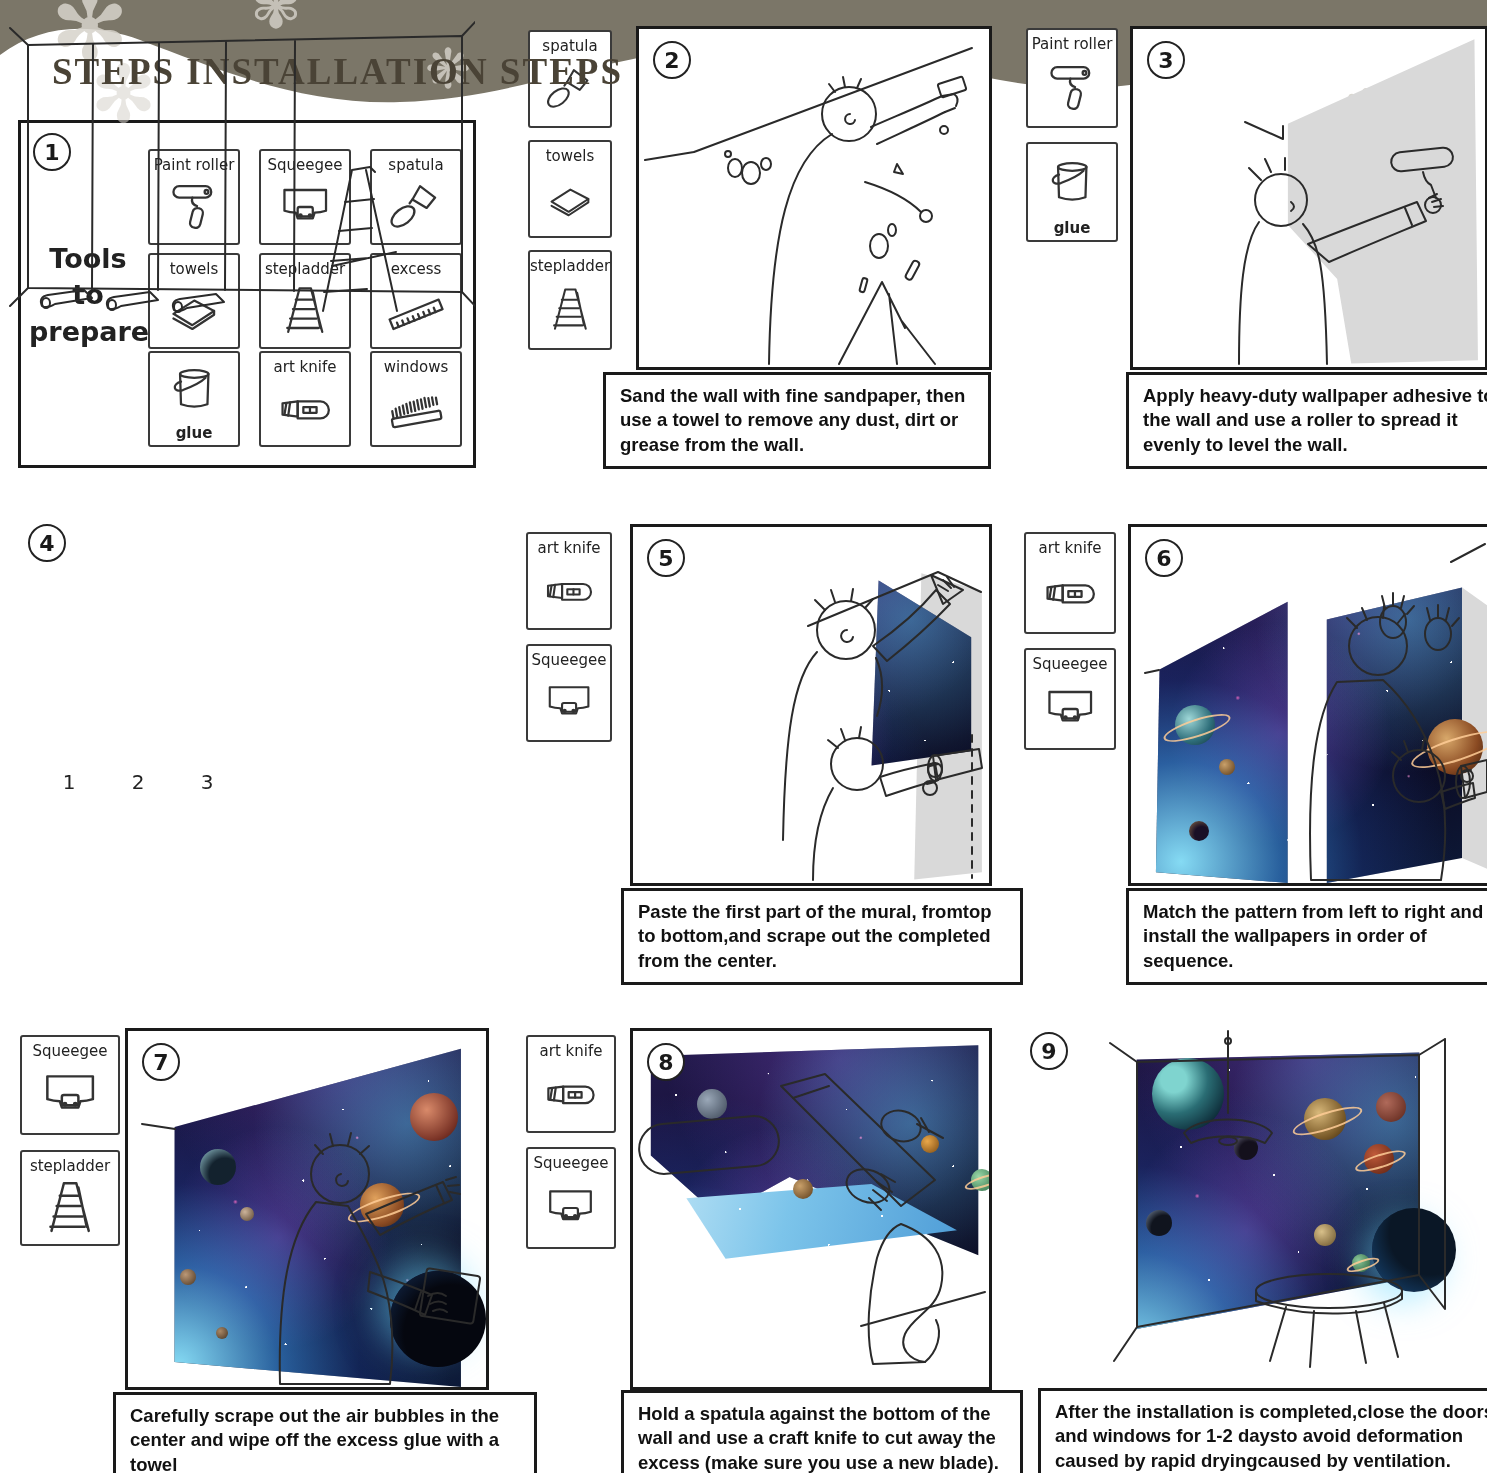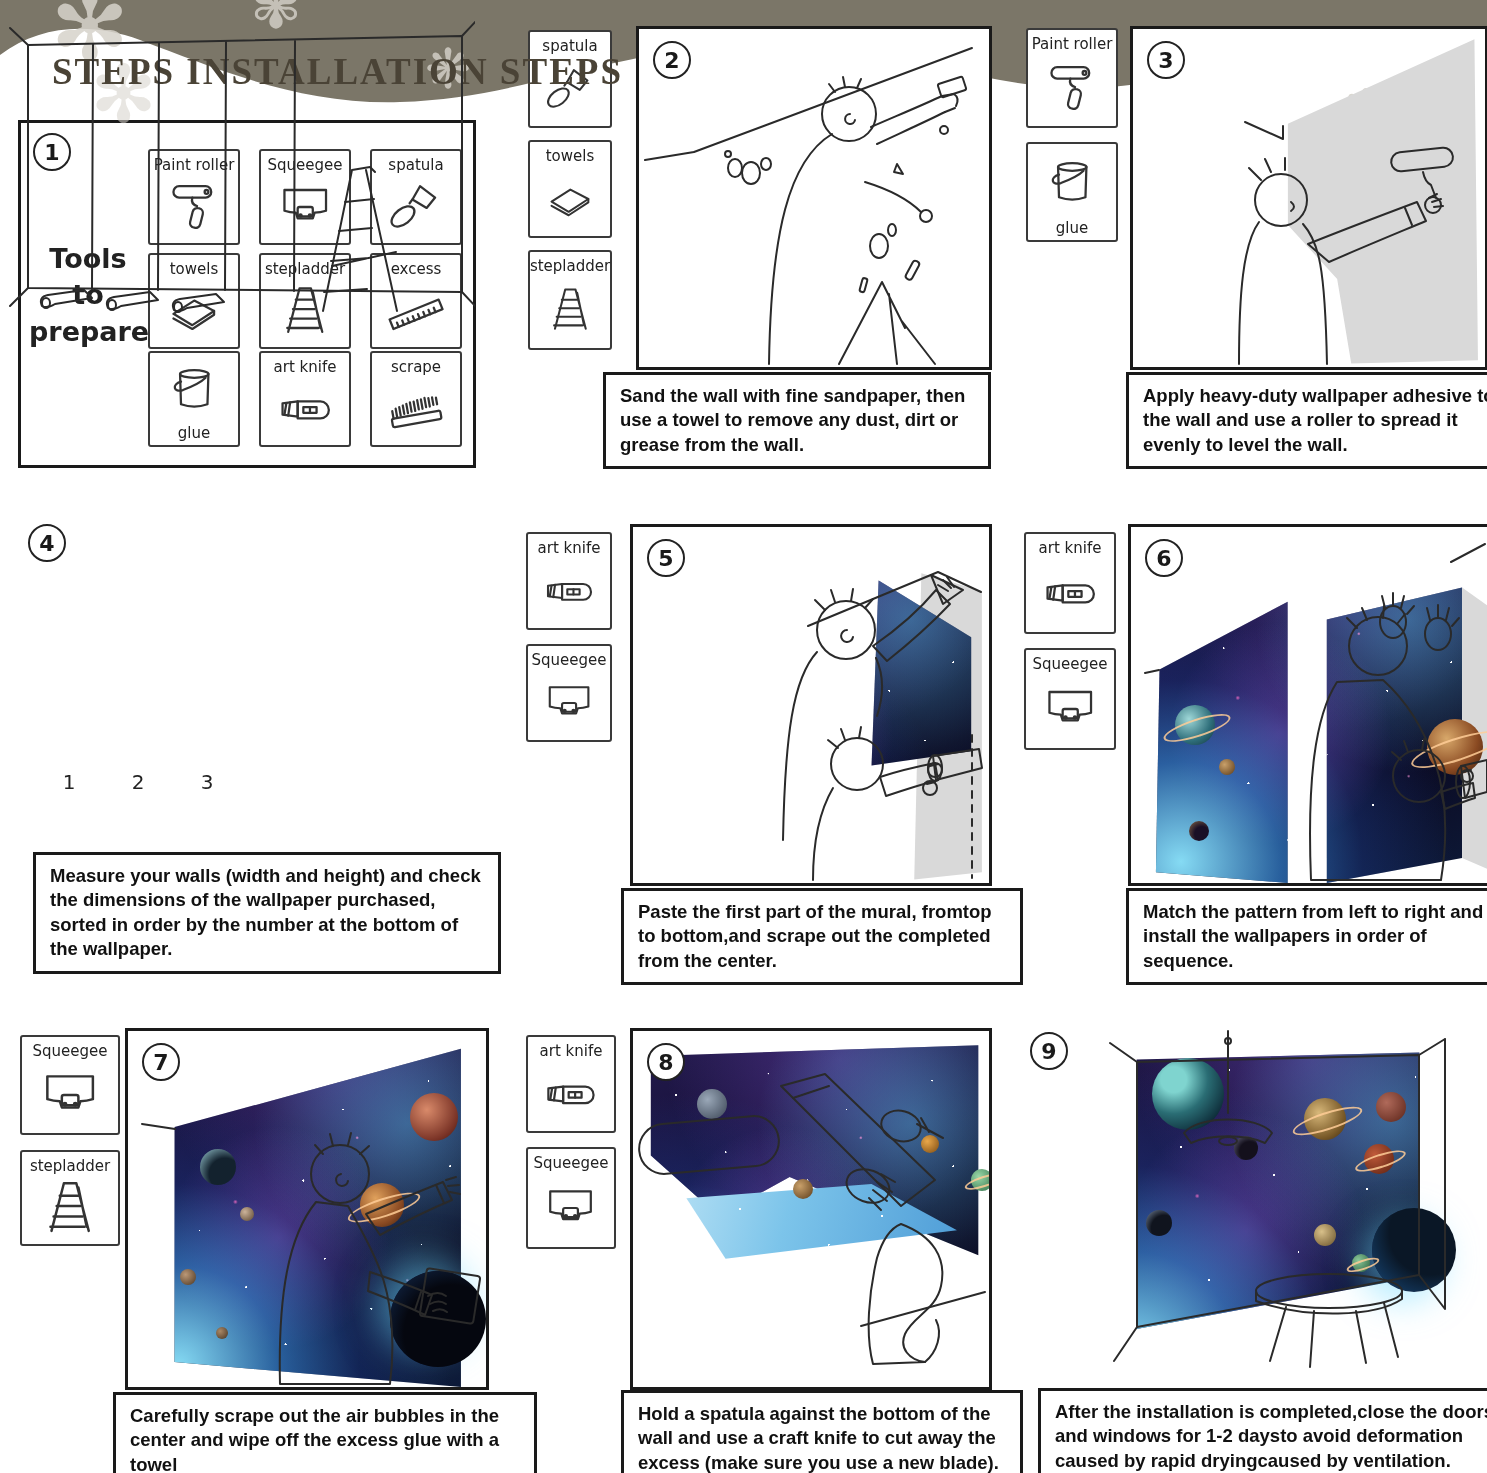--- a/index.html
+++ b/index.html
@@ -14,21 +14,21 @@
   .stepnum{position:absolute;width:34px;height:34px;border:2.5px solid #222;border-radius:50%;
            display:flex;align-items:center;justify-content:center;font-size:22px;font-weight:bold;
            background:#fff;z-index:6;font-family:"DejaVu Sans",sans-serif;}
   .panel{position:absolute;background:#fff;border:3px solid #1a1a1a;overflow:hidden;}
   .caption{position:absolute;border:3px solid #1a1a1a;background:#fff;padding:9px 14px;
            font-size:18.5px;line-height:1.32;font-weight:600;color:#111;}
   .tool-card{position:absolute;border:2.5px solid #3a3a3a;border-radius:3px;background:#fff;
              display:flex;flex-direction:column;align-items:center;padding:5px 2px 3px 2px;box-sizing:border-box;}
   .tool-card .tool-label{font-size:15px;color:#222;font-family:"DejaVu Sans",sans-serif;white-space:nowrap;}
   .tool-card svg{flex:1 1 auto;width:72%;}
-  .tool-card.label-bottom{flex-direction:column-reverse;}
+  .tool-card.label-bottom{flex-direction:column-reverse;font-weight:bold;}
   .art{position:absolute;inset:0;width:100%;height:100%;z-index:4;}
   .art path,.art rect,.art circle,.art ellipse{fill:none;stroke:#2a2a2a;stroke-width:2;
       stroke-linecap:round;stroke-linejoin:round;}
   svg.ticon{overflow:visible;}
   .ticon path,.ticon rect,.ticon circle,.ticon ellipse{fill:none;stroke:#333;stroke-width:2.4;
       stroke-linecap:round;stroke-linejoin:round;}
   
   .galaxy{position:absolute;inset:0;z-index:1;background:
     radial-gradient(2px 2px at 12% 18%,#fff 50%,transparent 55%),
     radial-gradient(2px 2px at 26% 34%,#fff 50%,transparent 55%),
@@ -139,21 +139,21 @@
       <div class="tool-label">art knife</div>
       <svg class="ticon" viewBox="0 0 64 64">
           <path d="M24 24 h24 a9 9 0 0 1 0 18 h-24 z"></path>
           <rect x="30" y="30" width="14" height="6"></rect>
           <path d="M37 30 v6"></path>
           <path d="M8 26 l16 -2 v16 l-16 -2 z"></path>
           <path d="M12 26 l-2 12 M16 25 l-2 14"></path>
         </svg>
     </div>
     <div class="tool-card" style="left:349px;top:228px;width:92px;height:96px;">
-      <div class="tool-label">scrape</div>
+      <div class="tool-label">windows</div>
       <svg class="ticon" viewBox="0 0 64 64">
           <g transform="rotate(-10 32 40)">
             <rect x="6" y="38" width="52" height="9" rx="2"></rect>
             <path d="M8 38 v-8 M12 37 v-9 M16 36 v-9 M20 35 v-9 M24 35 v-10 M28 34 v-10 M32 34 v-10 M36 33 v-10 M40 33 v-10 M44 32 v-10 M48 32 v-9 M52 31 v-8 M56 31 v-7"></path>
           </g>
         </svg>
     </div>
   </section>
 
   <div class="tool-card" style="left:528px;top:30px;width:84px;height:98px;">
@@ -258,21 +258,20 @@
     <g transform="translate(132 4)">
         <path d="M42 306 q-4 -9 6 -11 l36 -5 8 8 -37 6 q-8 5 -13 2 z"></path>
         <ellipse cx="46" cy="303" rx="4" ry="5"></ellipse>
       </g>
     <path d="M352 170 L323 311 M366 170 L397 311 M352 170 L370 167 M370 167 L375 172"></path>
     <path d="M345 202 L374 199 M339 231 L372 228 M331 261 L369 258 M324 292 L367 289 M332 266 L396 252"></path>
   </svg>
   <div class="roll-num" style="left:58px;top:770px;">1</div>
   <div class="roll-num" style="left:127px;top:770px;">2</div>
   <div class="roll-num" style="left:196px;top:770px;">3</div>
-  <div class="caption" style="left:33px;top:852px;width:434px;">Measure your walls (width and height) and check the dimensions of the wallpaper purchased, sorted in order by the number at the bottom of the wallpaper.</div>
 
   <div class="tool-card" style="left:526px;top:532px;width:86px;height:98px;">
     <div class="tool-label">art knife</div>
     <svg class="ticon" viewBox="0 0 64 64">
         <path d="M24 24 h24 a9 9 0 0 1 0 18 h-24 z"></path>
         <rect x="30" y="30" width="14" height="6"></rect>
         <path d="M37 30 v6"></path>
         <path d="M8 26 l16 -2 v16 l-16 -2 z"></path>
         <path d="M12 26 l-2 12 M16 25 l-2 14"></path>
       </svg>

